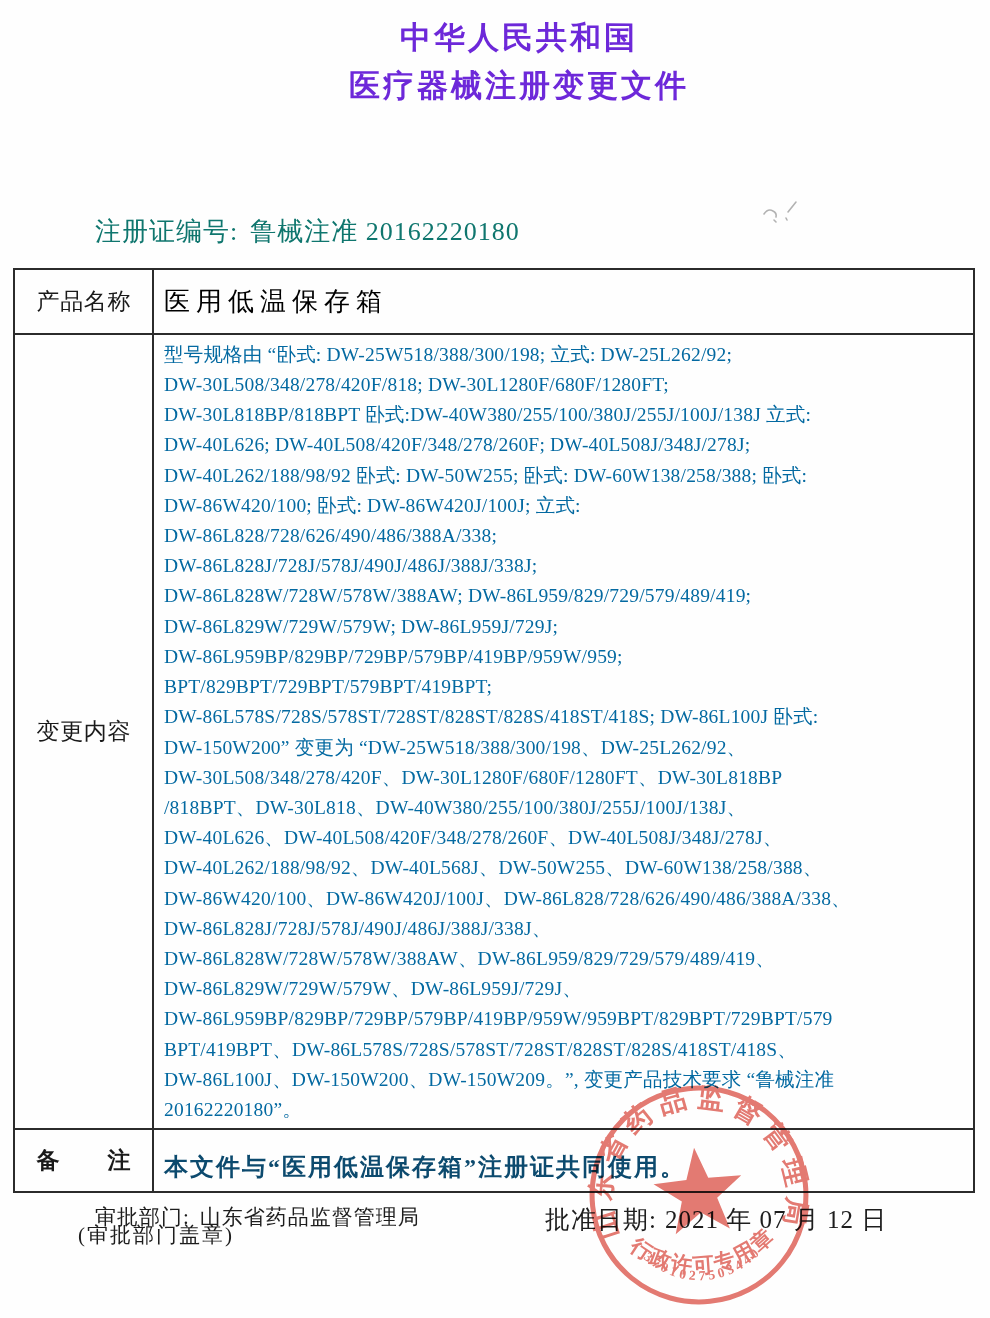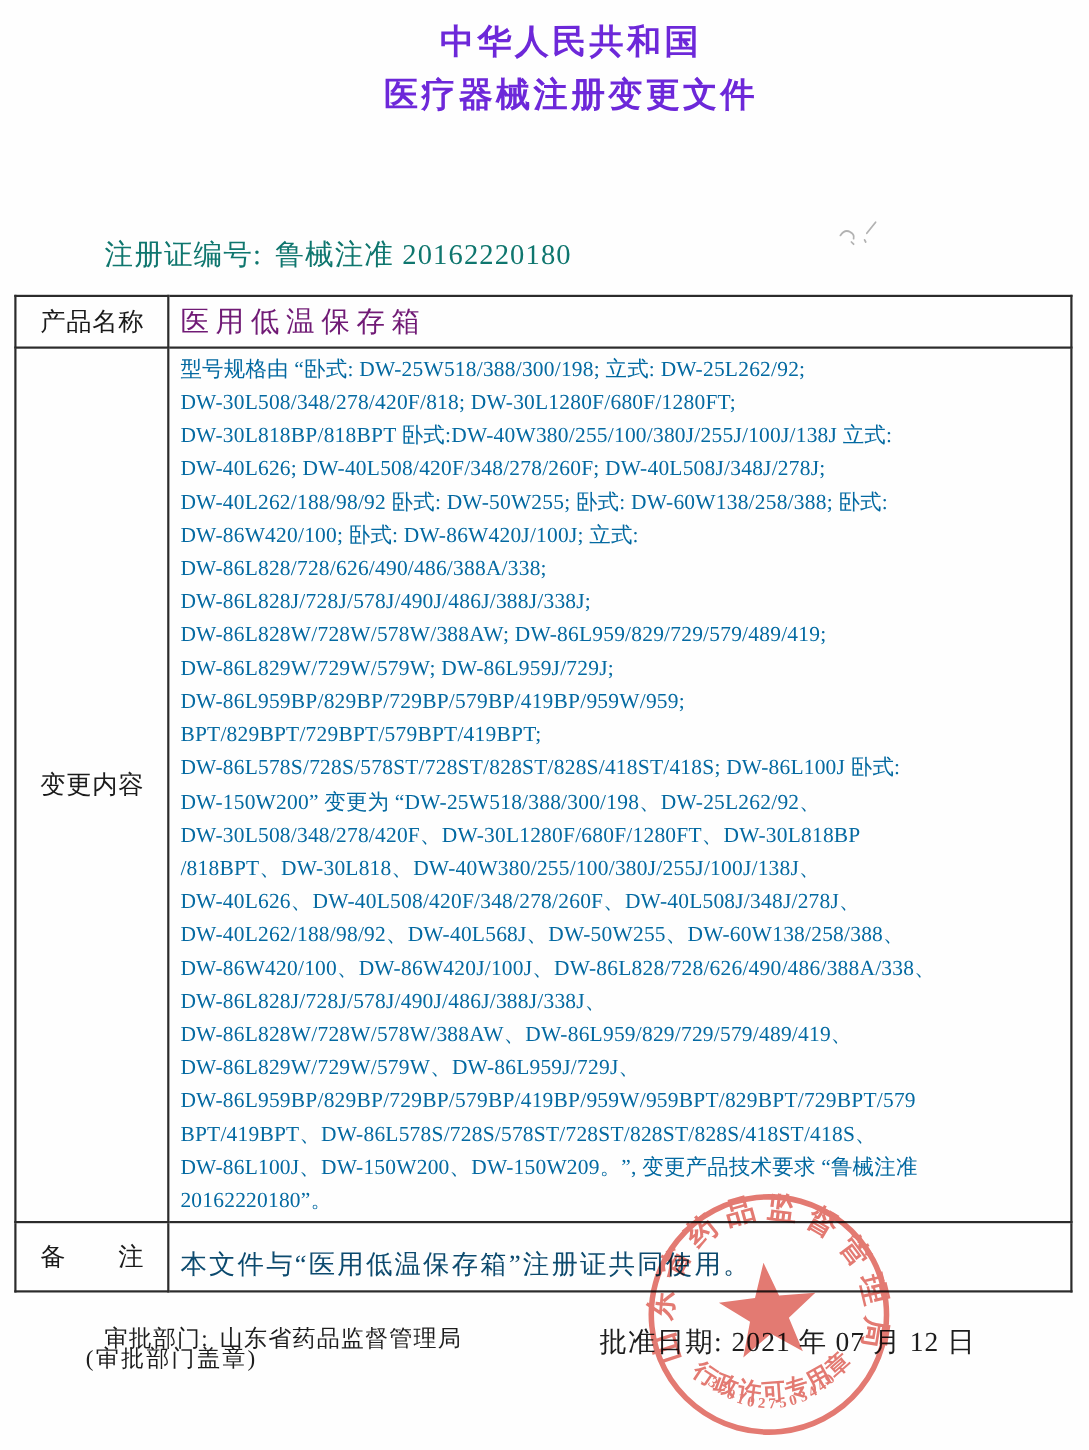--- a/index.html
+++ b/index.html
@@ -26,25 +26,25 @@
   .doc-table {
     position: absolute; left: 13px; top: 268px; width: 962px;
     border-collapse: collapse; table-layout: fixed;
   }
   .doc-table td { border: 2px solid #2b2b2b; vertical-align: middle; }
   .label-col { width: 139px; }
   .jlabel {
     width: 94px; margin: 0 auto; font-size: 23px; color: #1a1a1a;
     text-align: justify; text-align-last: justify;
   }
-  .row-product { height: 47px; }
+  .row-product { height: 65px; }
   .row-change  { height: 795px; }
-  .row-remark  { height: 63px; }
+  .row-remark  { height: 63px; font-weight: bold; }
   .cell-pad { padding-left: 10px; padding-right: 6px; }
-  .product-name { font-size: 26px; letter-spacing: 6px; color: #701a75; }
+  .product-name { font-size: 26px; letter-spacing: 6px; color: #000000; }
   .change-content {
     font-size: 19.5px; line-height: 30.2px; letter-spacing: .2px;
     white-space: pre-line; padding-top: 2px; overflow: hidden; color: #0369a1;
   }
   .remark-content { font-size: 24px; letter-spacing: 2px; color: #0c4a6e; margin-top: 12px; }
 
   .footer { position: absolute; left: 0; top: 0; width: 990px; }
   .dept-line { position: absolute; top: 1203px; left: 95px; font-size: 21px; letter-spacing: 1px; }
   .dept-line .val { margin-left: 10px; }
   .date-line { position: absolute; top: 1203px; left: 545px; font-size: 25px; letter-spacing: 1px; }

